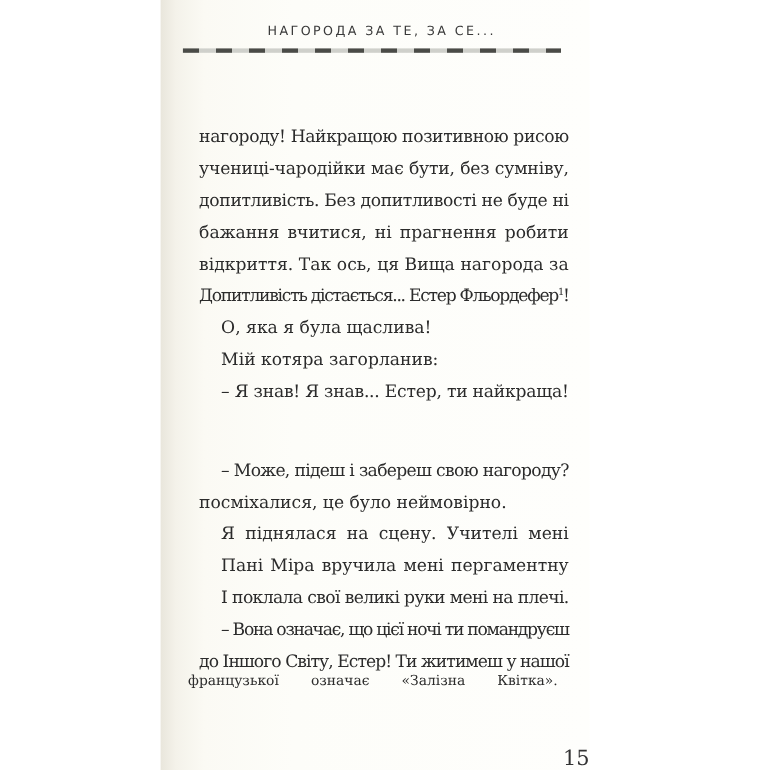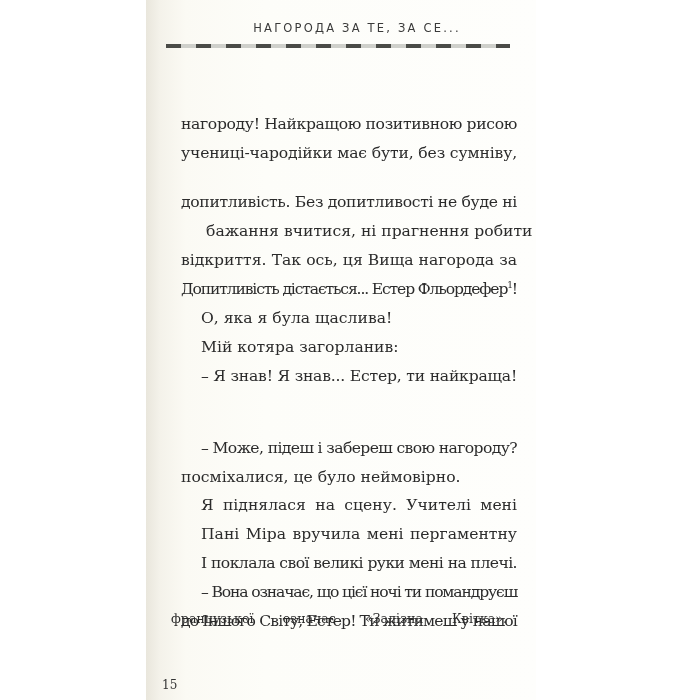--- a/index.html
+++ b/index.html
@@ -13,21 +13,21 @@
     .page {
       position: absolute;
       left: 146px;
       top: 0;
       width: 390px;
       height: 700px;
       background: linear-gradient(to right, #e9e6dc 0px, #f4f2ea 14px, #fbfaf4 40px, #fdfdf9 120px, #fefefc 100%);
     }
     .running-head {
       position: absolute;
-      left: 16px;
+      left: 6px;
       width: 390px;
       top: 21px;
       text-align: center;
       font-family: "DejaVu Sans", sans-serif;
       font-size: 11.5px;
       letter-spacing: 2.2px;
       color: #3a3a3a;
     }
     .divider {
       position: absolute;
@@ -77,43 +77,43 @@
     }
     .footnote .line { white-space: nowrap; }
     .footnote sup {
       font-size: 8px;
       line-height: 0;
       vertical-align: super;
       margin-right: 4px;
     }
     .page-number {
       position: absolute;
-      left: 16px;
+      left: 0;
       width: 390px;
       top: 678px;
-      text-align: left;
+      text-align: right;
       font-family: "DejaVu Serif", serif;
-      font-size: 12px;
+      font-size: 19px;
       color: #333;
     }
   </style>
 </head>
 <body>
 
 <div class="page">
 
   <div class="running-head">НАГОРОДА ЗА ТЕ, ЗА СЕ...</div>
 
   <div class="divider"></div>
 
   <div class="body-text">
     <span class="line" style="white-space: normal;"><span style="white-space: nowrap; letter-spacing: -0.33941px;">нагороду! Найкращою позитивною рисою</span></span>
     <span class="line" style="white-space: normal;"><span style="white-space: nowrap; letter-spacing: -0.146875px;">учениці-чародійки має бути, без сумніву,</span></span>
-    <span class="line" style="white-space: normal; margin-top: 20px;"><span style="white-space: nowrap; letter-spacing: -0.314024px;">допитливість. Без допитливості не буде ні</span></span>
-    <span class="line" style="white-space: normal; margin-left: 25px;"><span style="white-space: nowrap;">бажання вчитися, ні прагнення робити</span></span>
+    <span class="line" style="white-space: normal;"><span style="white-space: nowrap; letter-spacing: -0.314024px;">допитливість. Без допитливості не буде ні</span></span>
+    <span class="line" style="white-space: normal;"><span style="white-space: nowrap;">бажання вчитися, ні прагнення робити</span></span>
     <span class="line" style="white-space: normal;"><span style="white-space: nowrap;">відкриття. Так ось, ця Вища нагорода за</span></span>
     <span class="line last" style="letter-spacing: -1.14965px;"><span>Допитливість дістається... Естер Фльордефер</span><sup class="fn-ref">1</sup><span>!</span></span>
     <span class="line last ind">О, яка я була щаслива!</span>
     <span class="line last ind">Мій котяра загорланив:</span>
     <span class="line last ind" style="letter-spacing: -0.201923px;">– Я знав! Я знав... Естер, ти найкраща!</span>
     <span class="line last ind" style="letter-spacing: -0.61801px; margin-top: 43px;">– Може, підеш і забереш свою нагороду?</span>
     <span class="line last">посміхалися, це було неймовірно.</span>
     <span class="line ind" style="white-space: normal;"><span style="white-space: nowrap;">Я піднялася на сцену. Учителі мені</span></span>
     <span class="line ind" style="white-space: normal;"><span style="white-space: nowrap;">Пані Міра вручила мені пергаментну</span></span>
     <span class="line last ind" style="letter-spacing: -0.566692px;">І поклала свої великі руки мені на плечі.</span>

